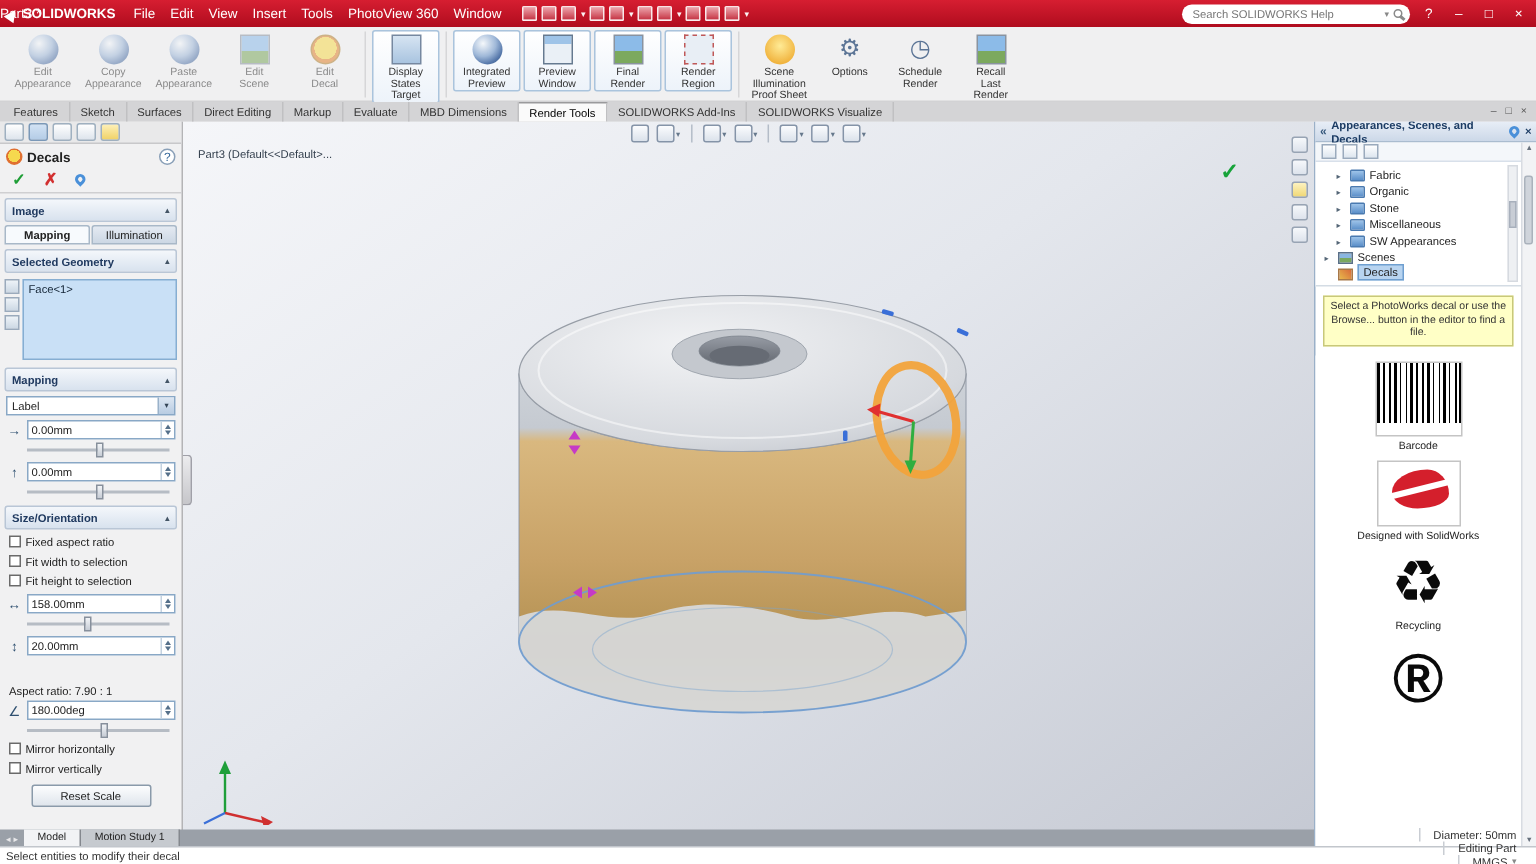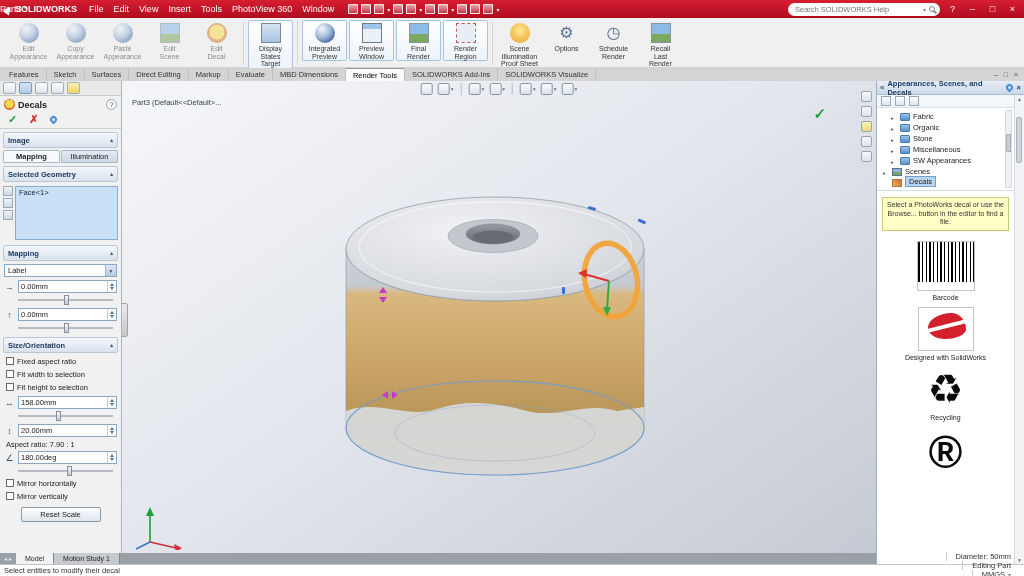--- a/index.html
+++ b/index.html
@@ -86,21 +86,21 @@
   .tri-up{width:0;height:0;border-left:2.5px solid transparent;border-right:2.5px solid transparent;border-bottom:3px solid #55708a;}
   .tri-dn{width:0;height:0;border-left:2.5px solid transparent;border-right:2.5px solid transparent;border-top:3px solid #55708a;}
   .slider{height:10px;margin:0 8px 1px 18px;position:relative;flex:none;}
   .slider::before{content:"";position:absolute;left:0;right:0;top:4px;height:2px;background:#b6bcc4;}
   .sl-thumb{position:absolute;top:0;width:5px;height:10px;background:linear-gradient(#f2f4f7,#c6ccd5);border:1px solid #87909c;}
   .ddl{margin:1px 4px;display:flex;align-items:center;border:1px solid #89a8c6;background:#fff;height:13px;padding-left:3px;flex:none;}
   .ddl .dda{margin-left:auto;width:11px;height:100%;background:linear-gradient(#dce6f2,#b8cce2);border-left:1px solid #9ab2ca;
     display:flex;align-items:center;justify-content:center;font-size:5.5px;color:#345;}
   .cbrow{display:flex;gap:3px;margin:2px 6px;flex:none;}
   .cbx{width:8px;height:8px;border:1px solid #6a6a6a;background:#fff;flex:none;}
-  .aspect{margin:1px 6px 0;flex:none;}
+  .aspect{margin:17px 6px 0;flex:none;}
   .resetbtn{margin:4px auto 2px;width:80px;height:15px;border:1px solid #8a9aaa;border-radius:2px;
     background:linear-gradient(#fcfdfe,#dfe5ec);text-align:center;line-height:14px;flex:none;}
   
   .viewportc{flex:1;position:relative;overflow:hidden;
     background:linear-gradient(145deg,#f5f6f9 0%,#e4e7ed 45%,#c5c9d3 100%);}
   .vp-toolbar{position:absolute;top:2px;left:50%;transform:translateX(-50%);display:flex;align-items:center;gap:5px;z-index:5;}
   .vpg{display:flex;align-items:center;gap:1px;}
   .vpi{width:12px;height:12px;border:1px solid #8594a8;border-radius:2px;background:linear-gradient(#fbfcfe,#dbe2eb);}
   .vpc{font-size:5.5px;color:#66788c;}
   .vsep{width:1px;height:12px;background:#b4bcc8;margin:0 2px;}

